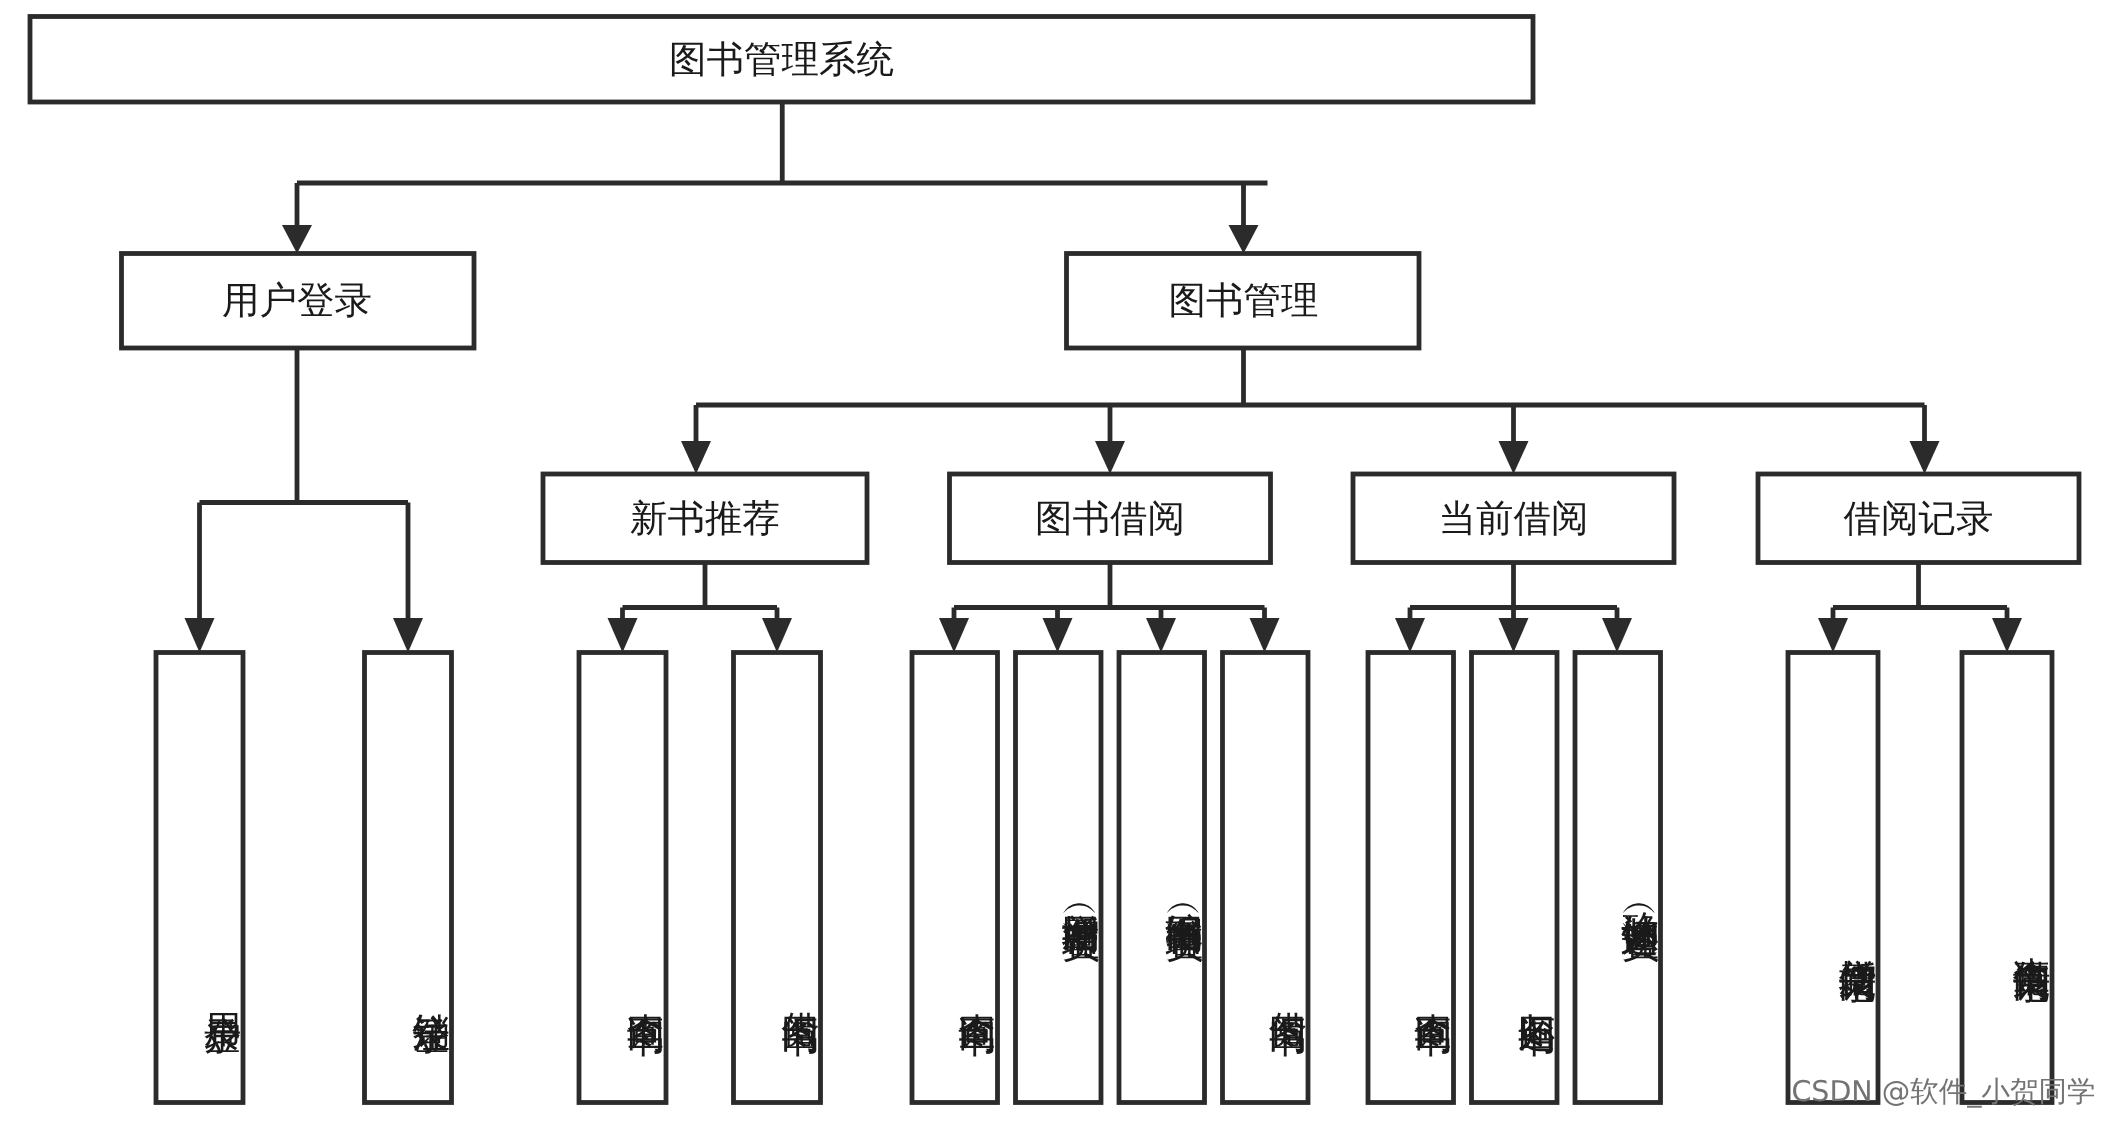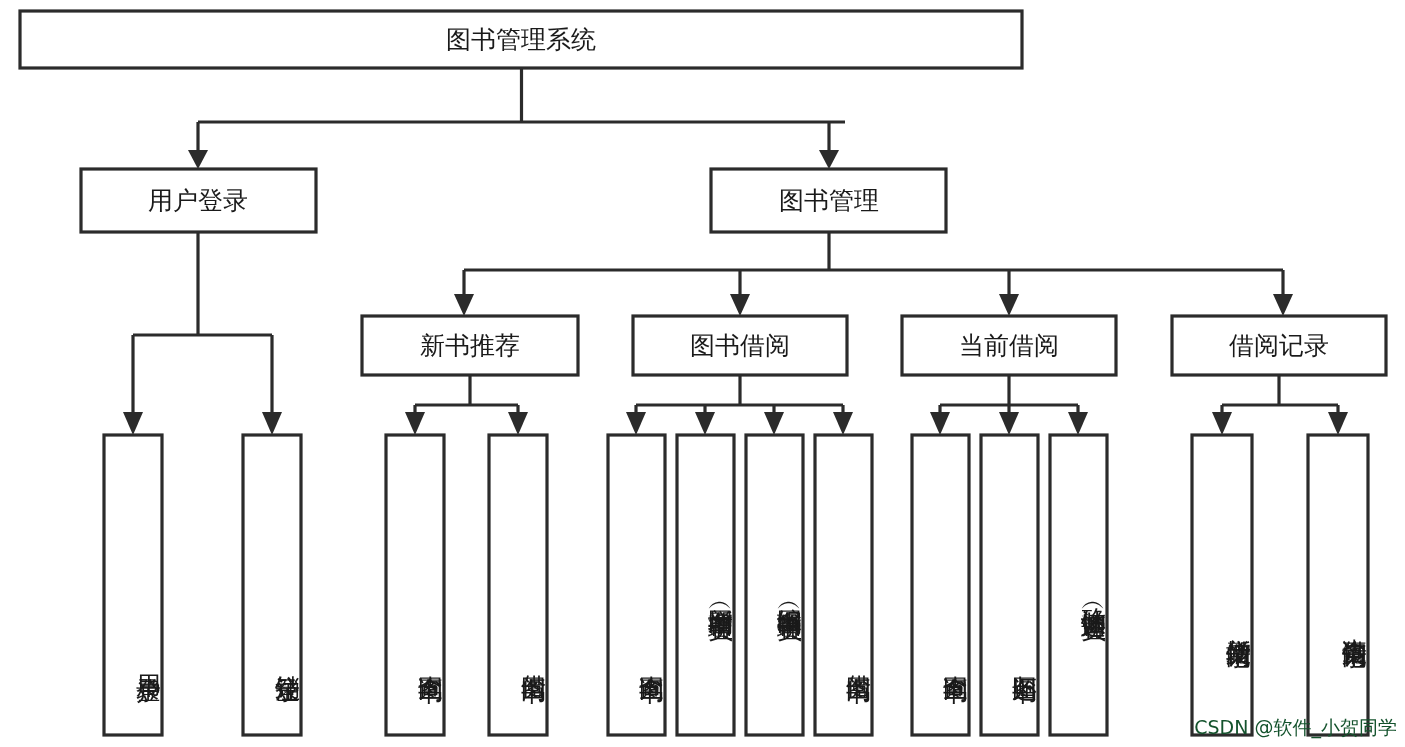--- a/index.html
+++ b/index.html
@@ -63,21 +63,21 @@
     justify-content: center;
     white-space: nowrap;
     pointer-events: none;
   }
   .watermark {
     position: absolute;
     right: 8px;
     bottom: 6px;
     font-family: "DejaVu Sans", "Liberation Sans", sans-serif;
     font-size: 19px;
-    color: #14532d;
+    color: #737373;
     white-space: nowrap;
   }
 </style>
 </head>
 <body>
 
 <div id="diagram-root">
 
   <svg class="canvas" viewBox="0 0 1405 747">
 

